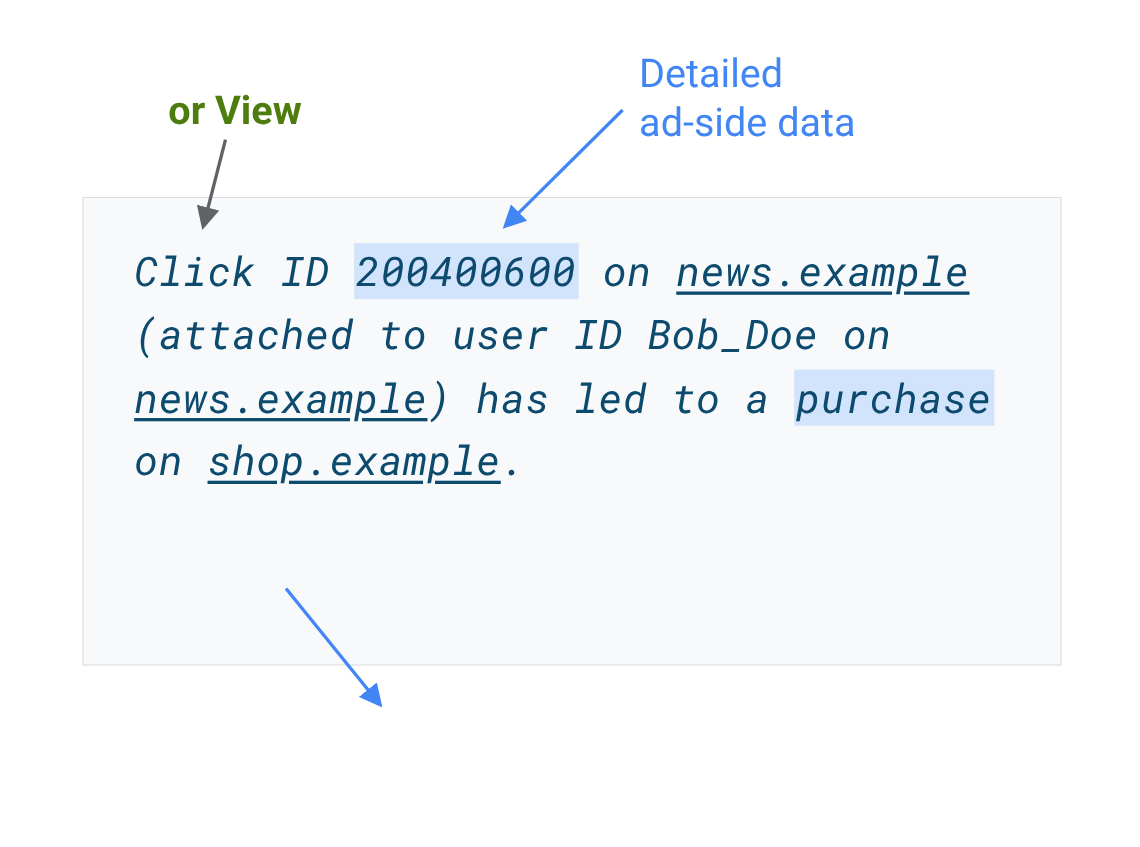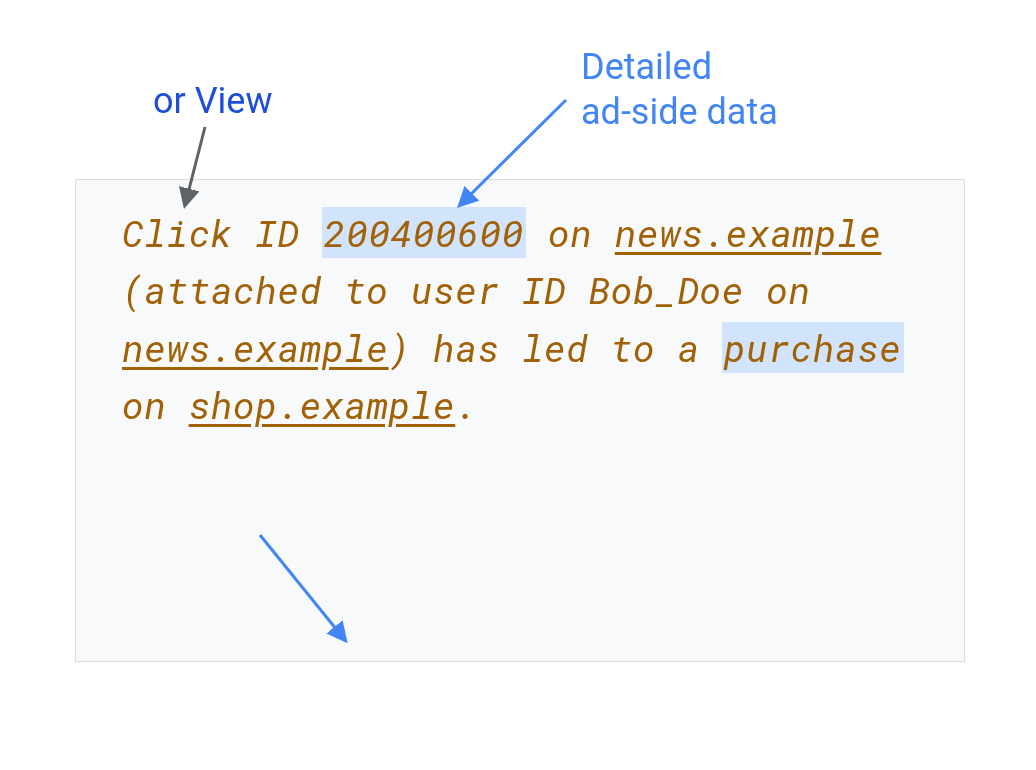--- a/index.html
+++ b/index.html
@@ -18,22 +18,22 @@
     position: relative;
     width: 100%;
     height: 100%;
   }
   .label {
     position: absolute;
     font-size: 36px;
     line-height: 1.25;
   }
   .label-gray {
-    color: #1d4ed8;
-    font-weight: 400;
+    color: #4d7c0f;
+    font-weight: 700;
     text-align: center;
   }
   .label-blue {
     color: #4285f4;
     font-weight: 400;
   }
   .label-view {
     left: 153px;
     top: 79px;
   }
@@ -45,29 +45,29 @@
   .label-coarse {
     left: 365px;
     top: 645px;
     width: 440px;
   }
   .content-box {
     position: absolute;
     left: 75px;
     top: 179px;
     width: 890px;
-    height: 483px;
+    height: 426px;
     background: #f8f9fa;
     border: 1px solid #dadce0;
-    padding: 24px 46px;
+    padding: 38px 46px;
     font-family: "Roboto Mono", "Courier New", monospace;
     font-style: italic;
     font-size: 37px;
     line-height: 1.55;
-    color: #a16207;
+    color: #0c4a6e;
     letter-spacing: 0.5px;
   }
   .highlight {
     background: #d2e3fc;
     padding: 1px 2px;
   }
   .underline {
     text-decoration: underline;
     text-underline-offset: 5px;
   }

